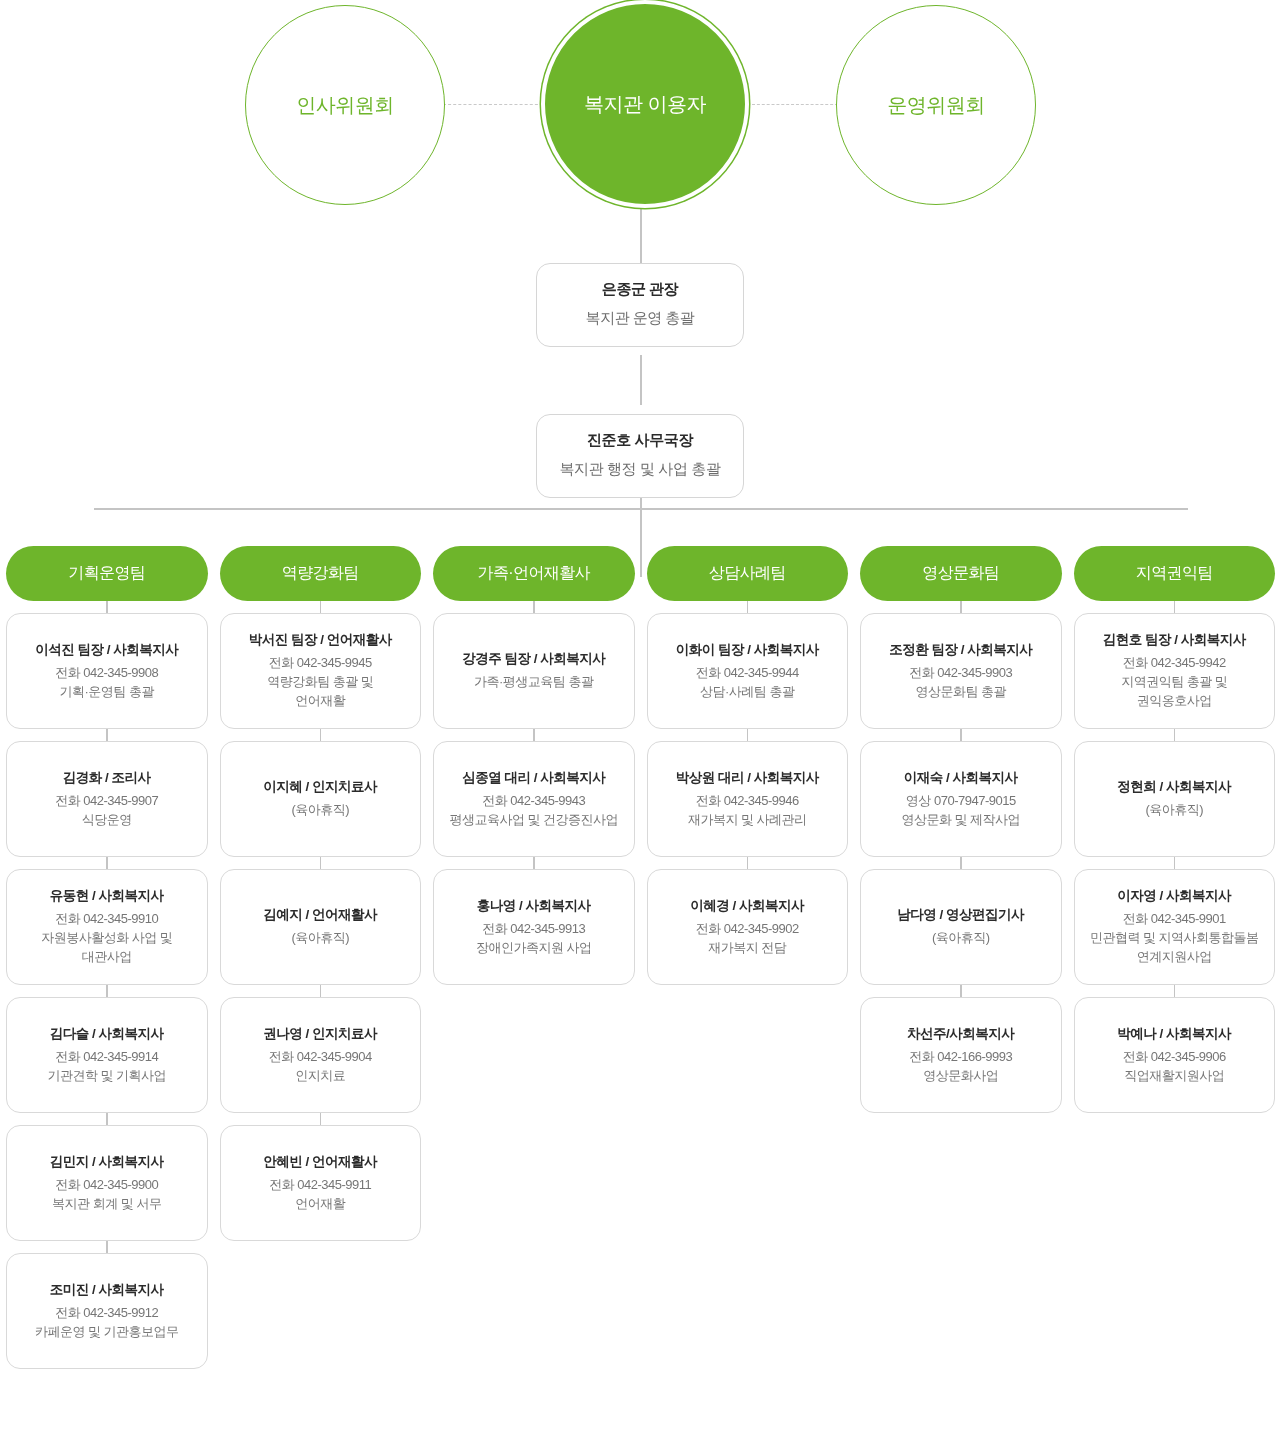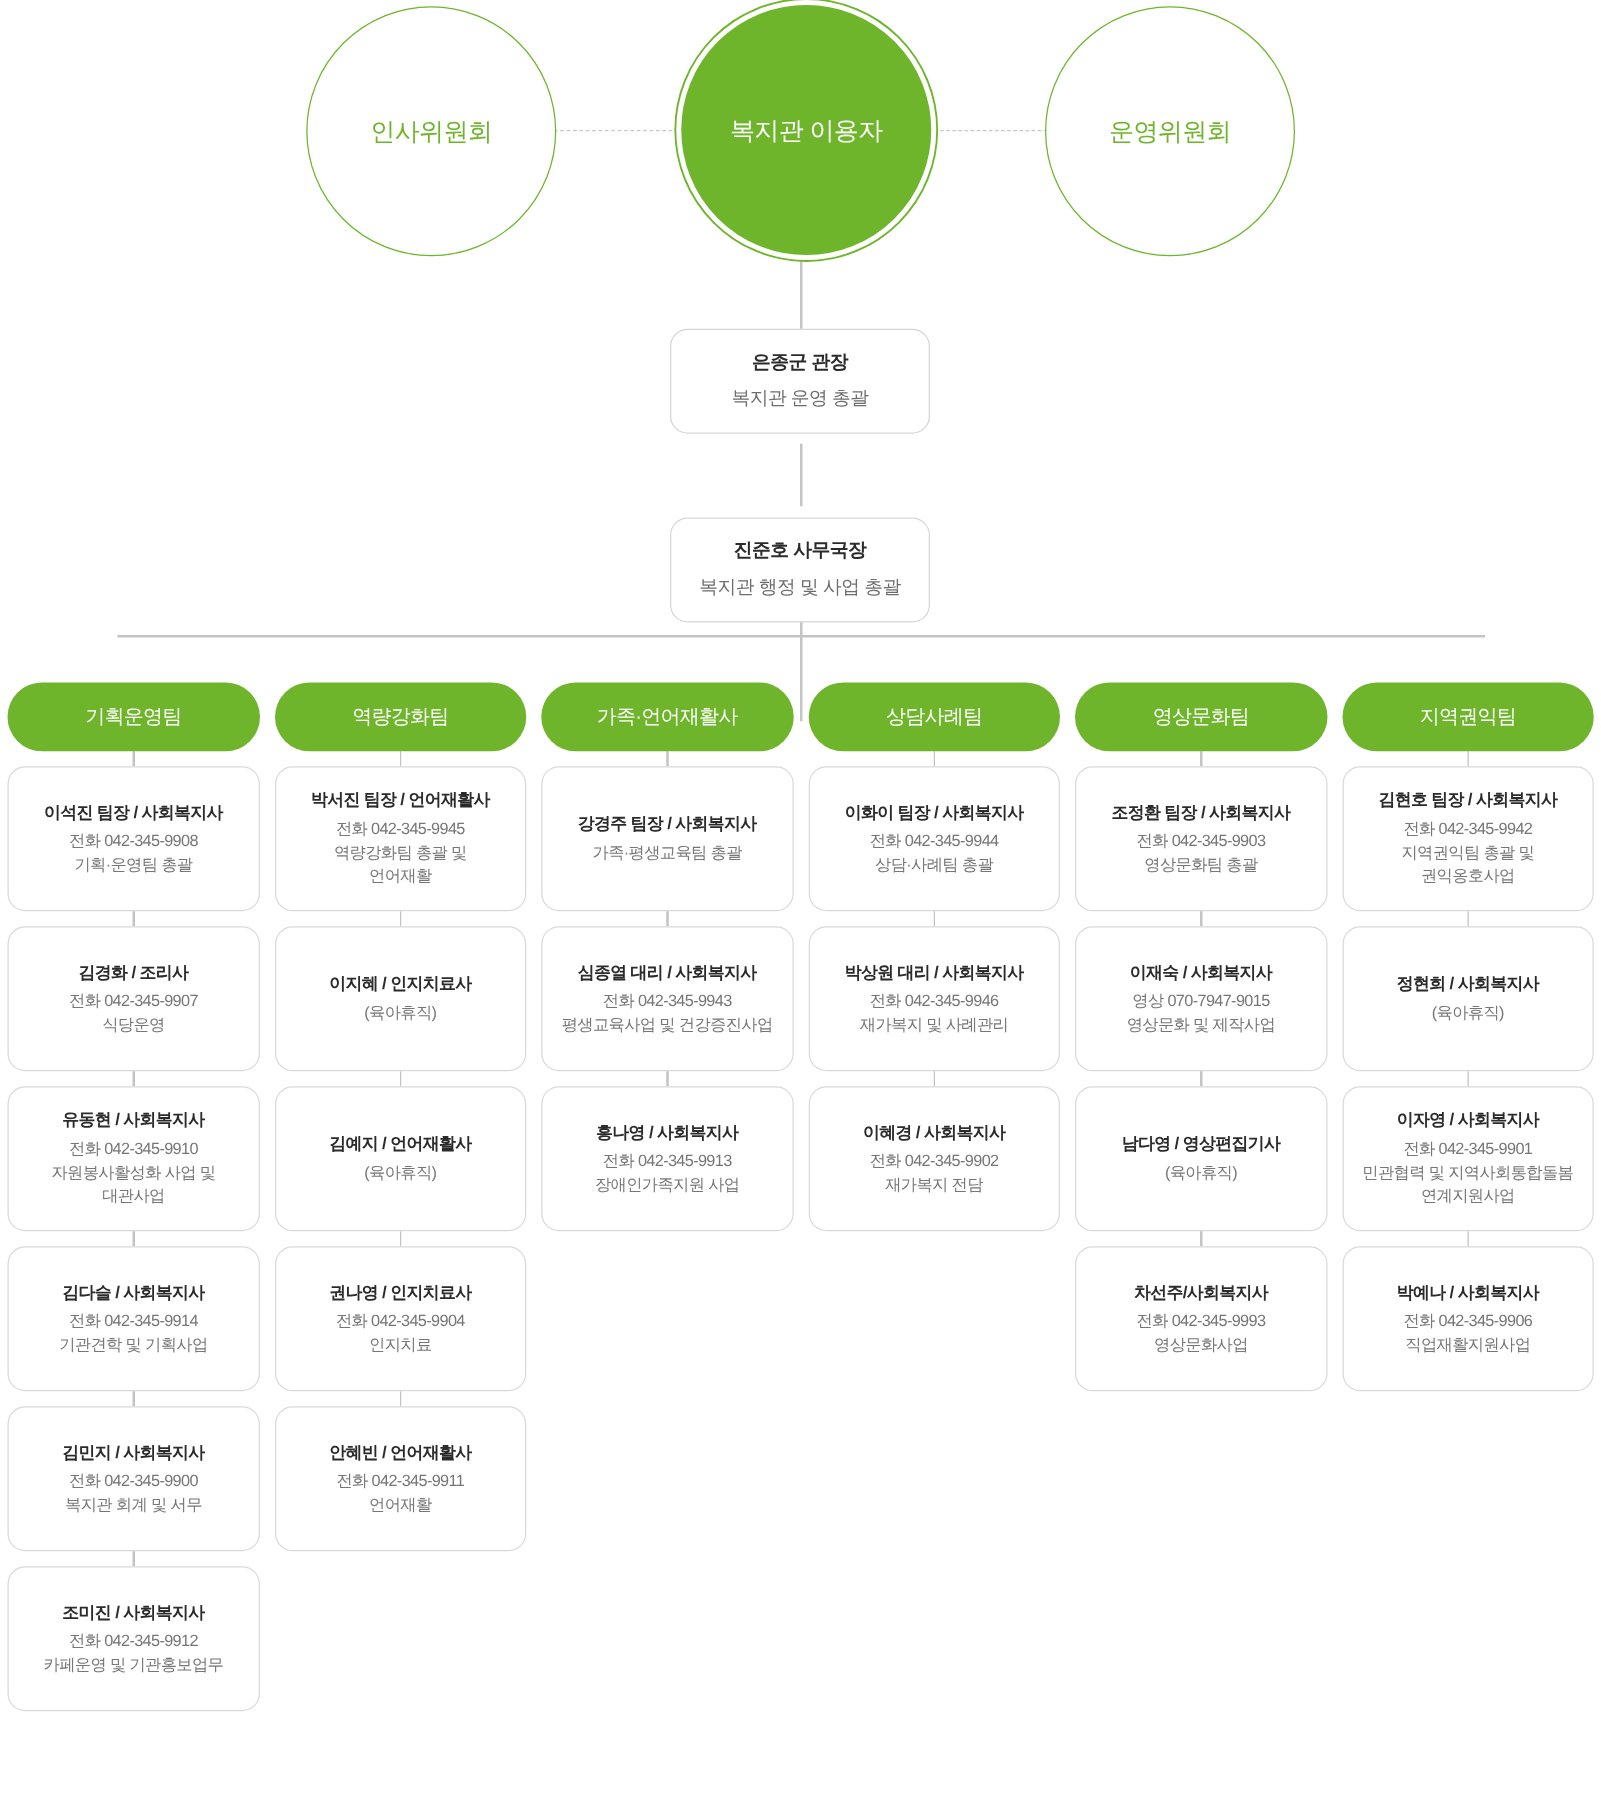--- a/index.html
+++ b/index.html
@@ -97,21 +97,21 @@
     font-weight: bold;
     color: #2b2b2b;
     letter-spacing: -0.4px;
     margin-bottom: 10px;
   }
   .exec-role {
     font-size: 15px;
     color: #6d6d6d;
     letter-spacing: -0.4px;
   }
-  #exec-director  { left: 536px; top: 263px; }
+  #exec-director  { left: 536px; top: 263px; font-family: Liberation Serif, serif; }
   #exec-secretary { left: 536px; top: 414px; }
 
   
   #columns {
     position: absolute;
     left: 0; top: 546px;
     width: 1281px;
     display: flex;
     align-items: flex-start;
     z-index: 2;
@@ -350,21 +350,21 @@
         <div class="card-line">영상문화 및 제작사업</div>
       </div>
       <div class="connector"></div>
       <div class="card">
         <div class="card-name">남다영 / 영상편집기사</div>
         <div class="card-line">(육아휴직)</div>
       </div>
       <div class="connector"></div>
       <div class="card">
         <div class="card-name">차선주/사회복지사</div>
-        <div class="card-line">전화 042-345-9993</div>
+        <div class="card-line">전화 042-166-9993</div>
         <div class="card-line">영상문화사업</div>
       </div>
     </div>
     <div class="column">
       <div class="team-pill">
         <span>지역권익팀</span>
       </div>
       <div class="connector"></div>
       <div class="card">
         <div class="card-name">김현호 팀장 / 사회복지사</div>

